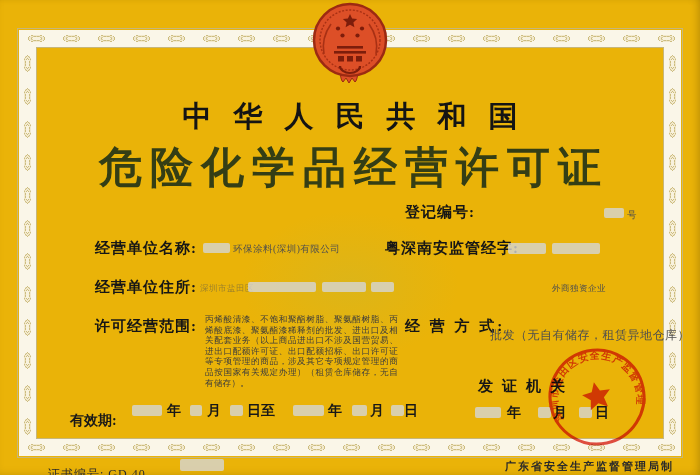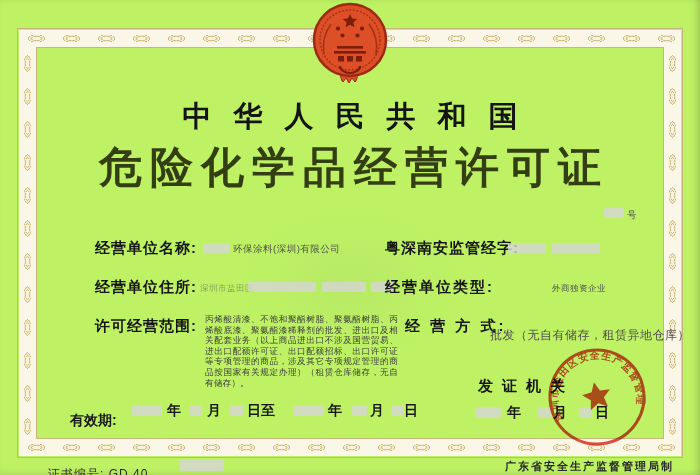--- a/index.html
+++ b/index.html
@@ -2,22 +2,23 @@
 <html><head>
 <meta charset="utf-8">
 <style>
   html,body{margin:0;padding:0;}
   body{
     width:700px;height:475px;overflow:hidden;
     background:#f2f2f0;
     font-family:"Liberation Sans","DejaVu Sans",sans-serif;
   }
   .page{
-    position:relative;width:700px;height:475px;background:#bef264;
+    position:relative;width:700px;height:475px;background:#eab308;
     box-shadow:inset -7px 0 9px -5px rgba(0,0,0,.18), inset 0 -5px 8px -4px rgba(0,0,0,.10), inset 0 5px 8px -6px rgba(0,0,0,.06);
+    font-family:Liberation Serif, serif;
   }
   .watermark{
     position:absolute;left:240px;top:210px;width:220px;height:150px;border-radius:50%;
     background:radial-gradient(ellipse at center, rgba(150,190,110,.16) 0%, rgba(150,190,110,0) 70%);
   }
   
   .frame{position:absolute;left:17px;top:28px;width:666px;height:430px;box-sizing:border-box;border:1.5px solid #c6b67a;}
   .frame-inner{position:absolute;inset:18px;border:1.5px solid #c6b67a;}
   .band{position:absolute;background-color:#faf6e8;}
   .band.h{
@@ -90,38 +91,38 @@
     <rect x="24" y="49" width="32" height="2.6" fill="#7d1d0b"></rect>
     <rect x="28" y="54" width="6" height="5.5" fill="#7d1d0b"></rect>
     <rect x="37" y="54" width="6" height="5.5" fill="#7d1d0b"></rect>
     <rect x="46" y="54" width="6" height="5.5" fill="#7d1d0b"></rect>
     <path d="M30 64 a10 7 0 0 0 20 0" fill="none" stroke="#7d1d0b" stroke-width="2.2"></path>
   </svg>
 
   <div class="country">中华人民共和国</div>
   <div class="cert-title">危险化学品经营许可证</div>
 
+  <div class="abs label" style="left:405px;top:203px;">登记编号:</div>
   <div class="redact" style="left:604px;top:208px;width:20px;height:10px;"></div>
   <div class="abs value" style="left:627px;top:209px;">号</div>
 
   <div class="abs label" style="left:95px;top:239px;">经营单位名称:</div>
   <div class="redact" style="left:203px;top:243px;width:27px;height:10px;"></div>
   <div class="abs value" style="left:233px;top:243px;">环保涂料(深圳)有限公司</div>
 
   <div class="abs label" style="left:385px;top:239px;">粤深南安监管经字:</div>
   <div class="redact" style="left:508px;top:243px;width:38px;height:11px;"></div>
   <div class="redact" style="left:552px;top:243px;width:48px;height:11px;"></div>
 
   <div class="abs label" style="left:95px;top:278px;">经营单位住所:</div>
   <div class="abs value" style="left:200px;top:283px;font-size:8.5px;opacity:.5;">深圳市盐田区</div>
   <div class="redact" style="left:248px;top:282px;width:68px;height:10px;"></div>
   <div class="redact" style="left:322px;top:282px;width:44px;height:10px;"></div>
   <div class="redact" style="left:371px;top:282px;width:23px;height:10px;"></div>
 
-  <div class="abs label" style="left:385px;top:278px;letter-spacing:2px;">经营单位类型:</div>
   <div class="abs value" style="left:532px;top:283px;font-size:8.5px;margin-left:20px;">外商独资企业</div>
 
   <div class="abs label" style="left:95px;top:317px;">许可经营范围:</div>
   <div class="scope-text">丙烯酸清漆、不饱和聚酯树脂、聚氨酯树脂、丙烯酸底漆、聚氨酯漆稀释剂的批发、进出口及相关配套业务（以上商品进出口不涉及国营贸易、进出口配额许可证、出口配额招标、出口许可证等专项管理的商品，涉及其它专项规定管理的商品按国家有关规定办理）（租赁仓库储存，无自有储存）。</div>
 
   <div class="abs label" style="left:405px;top:317px;letter-spacing:3px;">经 营 方 式:</div>
   <div class="abs value" style="left:490px;top:327px;font-size:12px;">批发（无自有储存，租赁异地仓库）</div>
 
   <div class="abs label" style="left:478px;top:377px;letter-spacing:9px;">发证机关</div>
 

